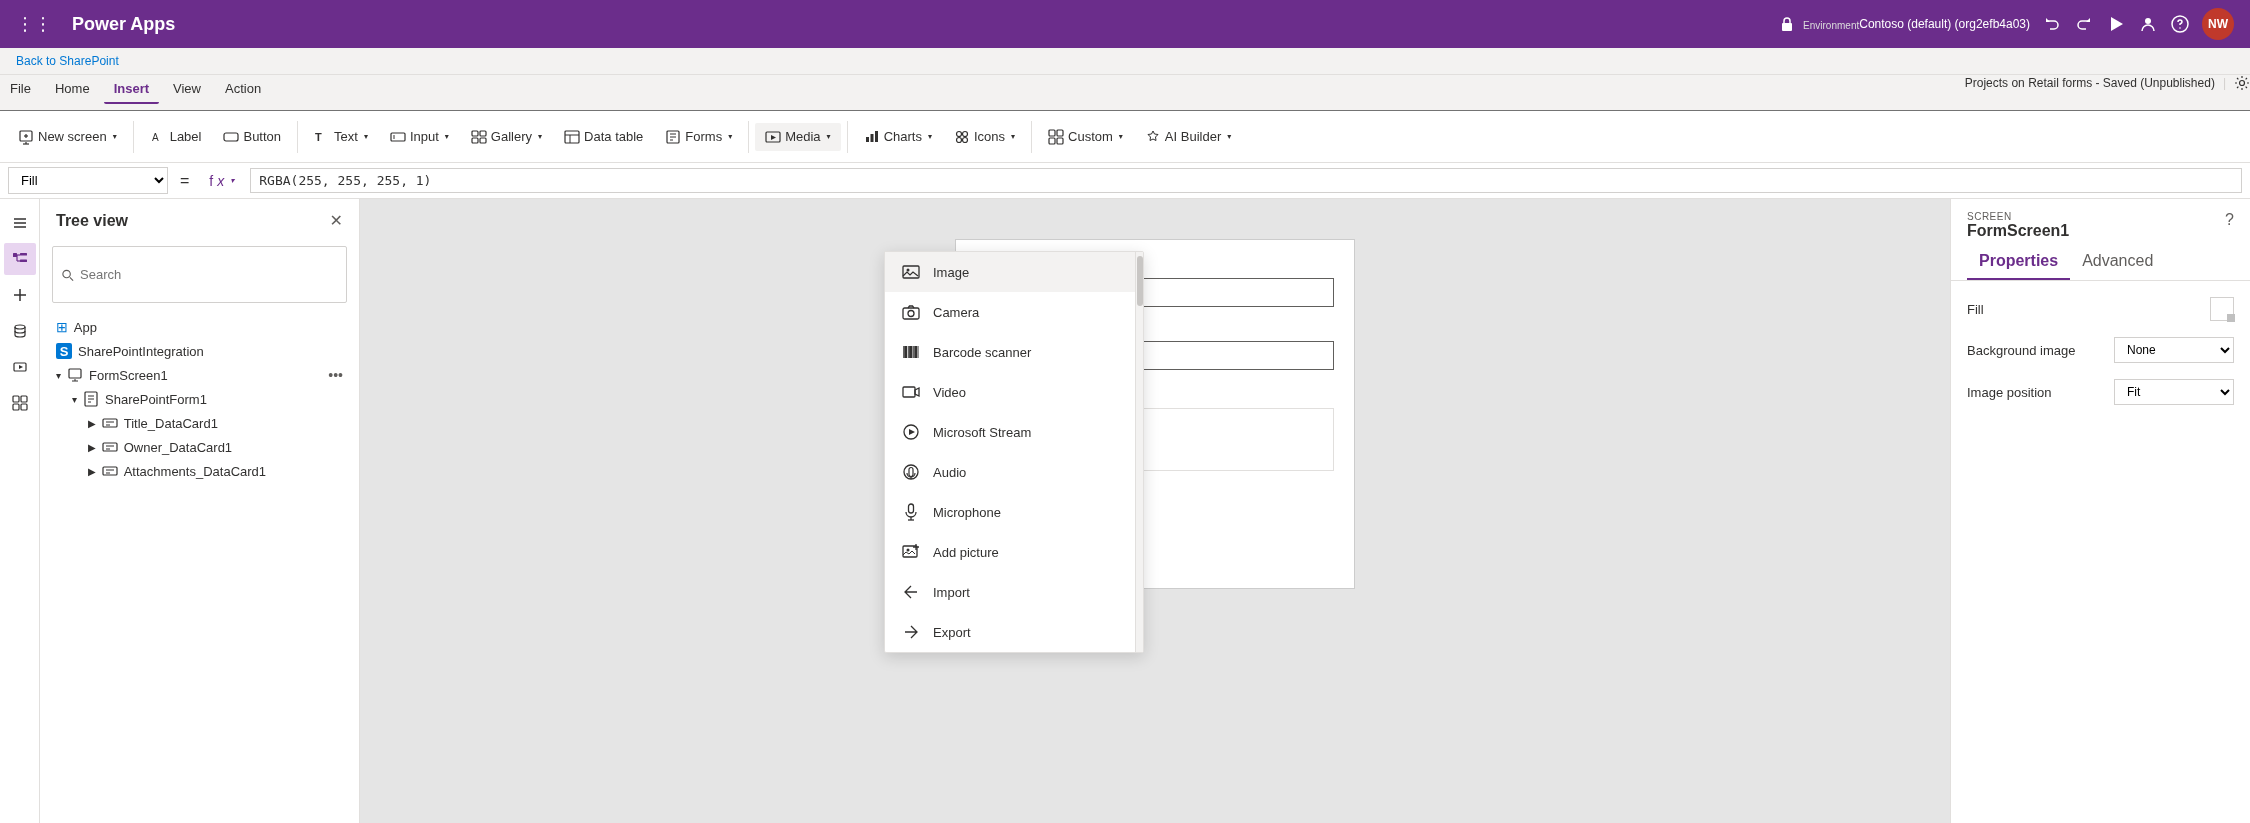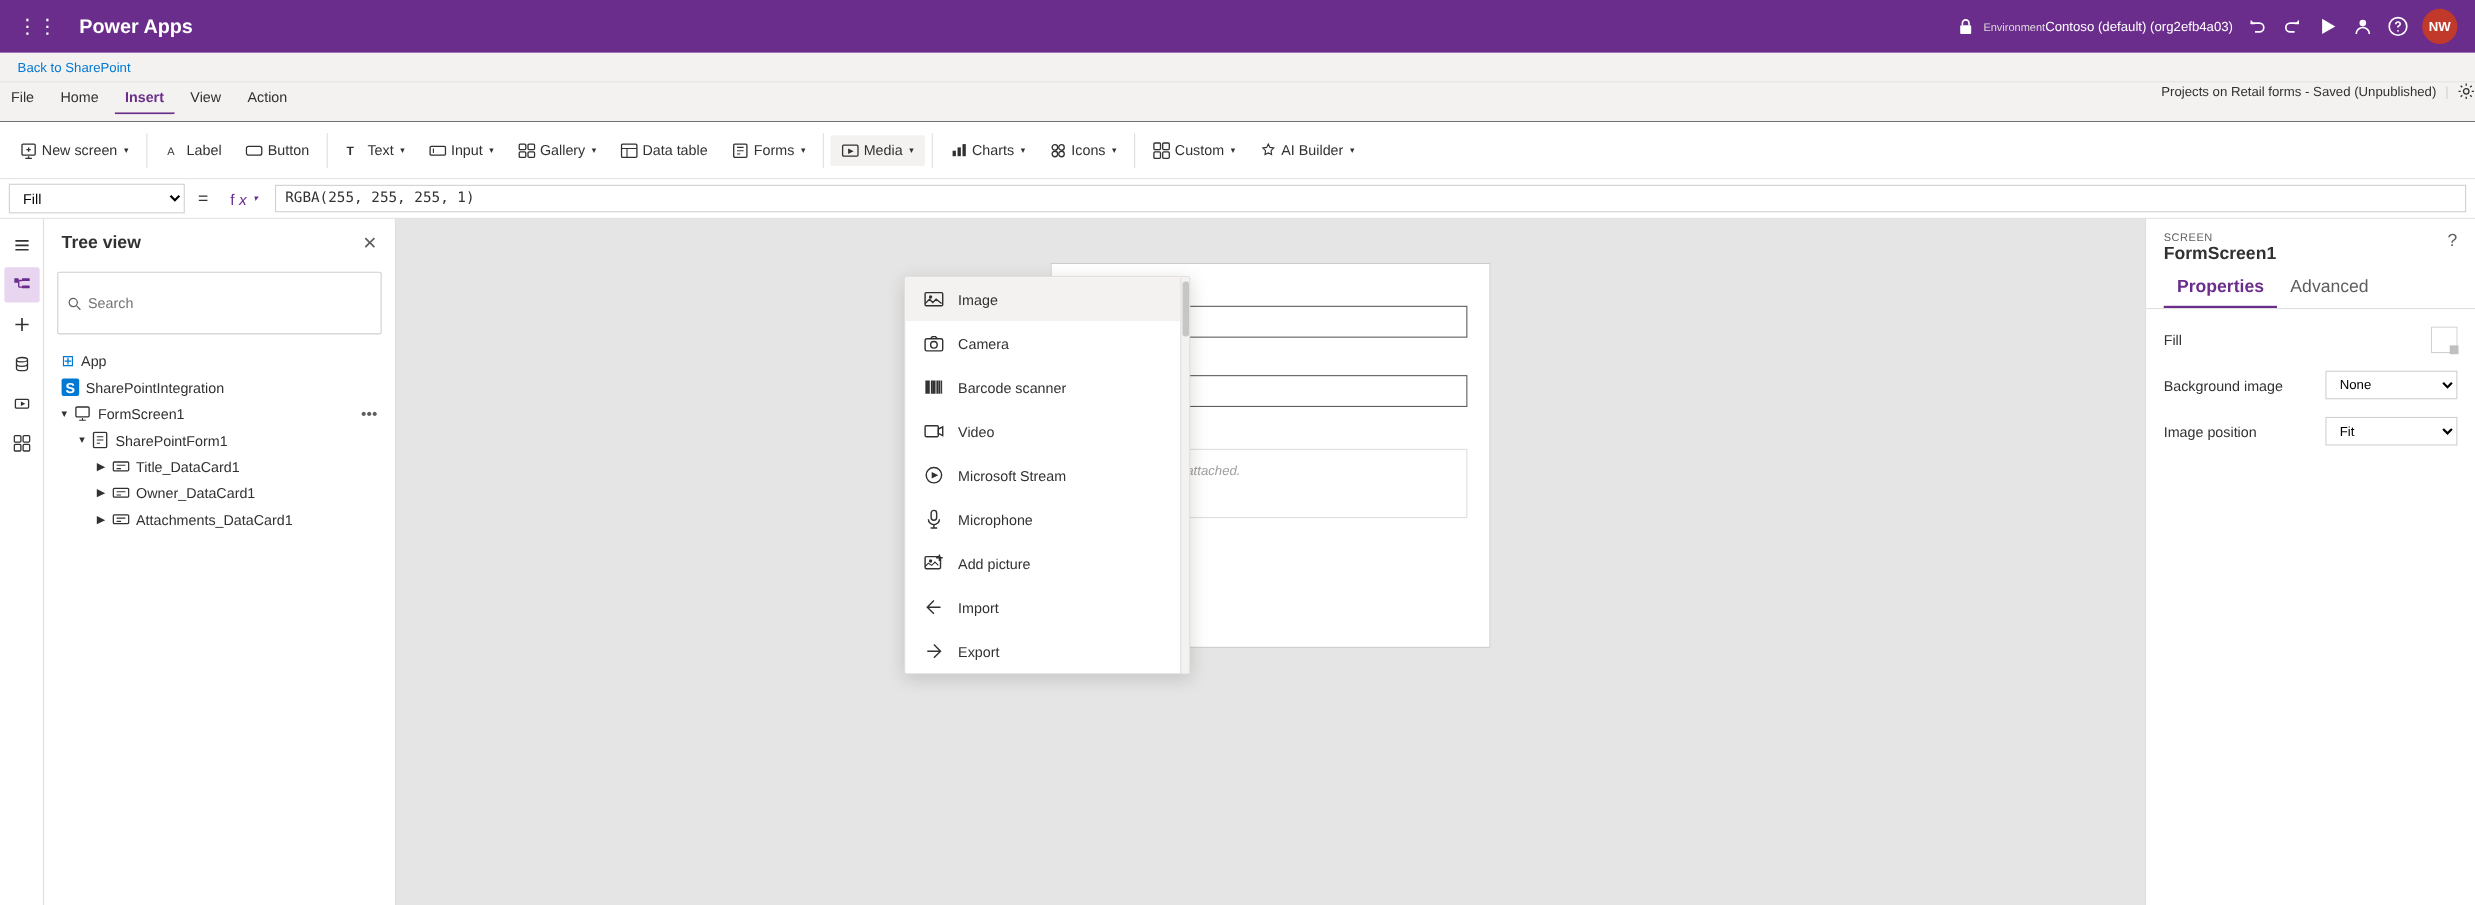--- a/index.html
+++ b/index.html
@@ -261,21 +261,21 @@
       padding: 4px 8px;
       border: 1px solid #d2d0ce;
       font-size: 12px;
       background: white;
       min-width: 120px;
     }
     .props-help { color: #605e5c; cursor: pointer; font-size: 16px; }
     .dropdown-menu {
       position: absolute;
       top: 52px;
-      left: 822px;
+      left: 884px;
       width: 260px;
       background: white;
       border: 1px solid #e1dfdd;
       box-shadow: 0 4px 16px rgba(0,0,0,0.15);
       z-index: 200;
       border-radius: 2px;
       overflow: hidden;
     }
     .dropdown-item {
       display: flex;
@@ -750,20 +750,31 @@
       <div class="dropdown-item">
         <span class="dropdown-item-icon">
           <svg width="20" height="20" viewBox="0 0 20 20">
               <circle cx="10" cy="10" r="7" stroke="#323130" stroke-width="1.3" fill="none"></circle>
               <polygon points="8,7 14,10 8,13" fill="#323130"></polygon>
             </svg>
         </span>
         <span>Microsoft Stream</span>
       </div>
 
+      <div class="dropdown-item">
+        <span class="dropdown-item-icon">
+          <svg width="20" height="20" viewBox="0 0 20 20">
+              <circle cx="10" cy="10" r="7" stroke="#323130" stroke-width="1.3" fill="none"></circle>
+              <path d="M8 7.5c0-1.1.9-2 2-2s2 .9 2 2v5c0 1.1-.9 2-2 2s-2-.9-2-2v-5z" stroke="#323130" stroke-width="1.2" fill="none"></path>
+              <path d="M6 11c0 2.2 1.8 4 4 4s4-1.8 4-4" stroke="#323130" stroke-width="1.2" fill="none"></path>
+              <line x1="10" y1="15" x2="10" y2="17" stroke="#323130" stroke-width="1.2"></line>
+            </svg>
+        </span>
+        <span>Audio</span>
+      </div>
 
       <div class="dropdown-item">
         <span class="dropdown-item-icon">
           <svg width="20" height="20" viewBox="0 0 20 20">
               <rect x="7.5" y="2" width="5" height="9" rx="2.5" stroke="#323130" stroke-width="1.3" fill="none"></rect>
               <path d="M5 10c0 2.8 2.2 5 5 5s5-2.2 5-5" stroke="#323130" stroke-width="1.3" fill="none"></path>
               <line x1="10" y1="15" x2="10" y2="18" stroke="#323130" stroke-width="1.3"></line>
               <line x1="7" y1="18" x2="13" y2="18" stroke="#323130" stroke-width="1.3"></line>
             </svg>
         </span>

